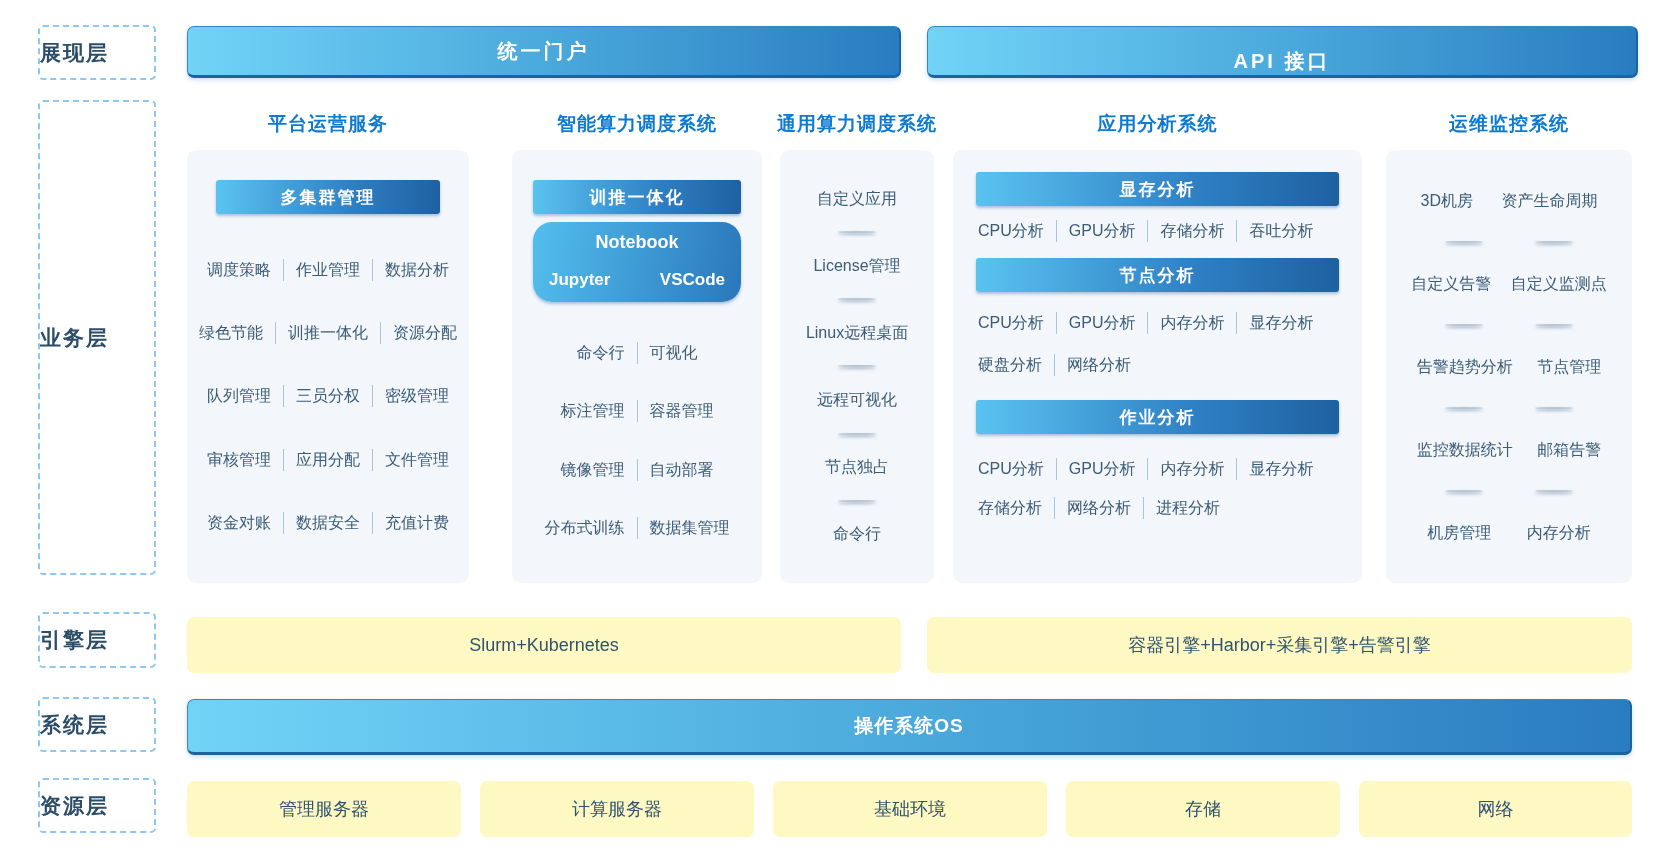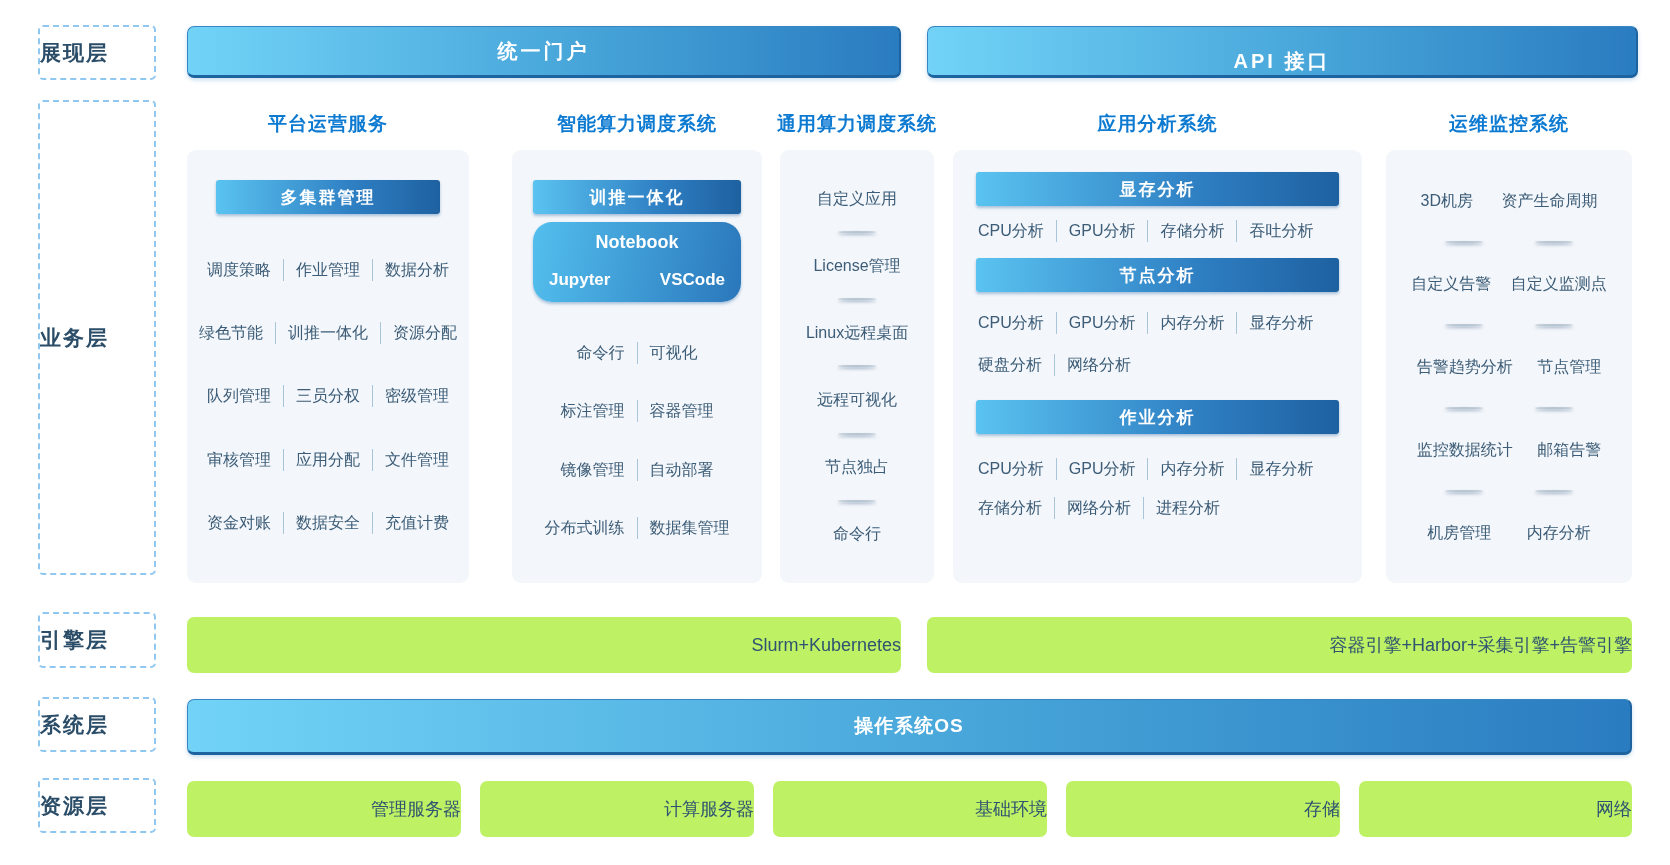--- a/index.html
+++ b/index.html
@@ -63,22 +63,22 @@
   .card4{padding:0 23px;}
   .card4 .banner{width:100%;}
   .card4 .hrow{justify-content:flex-start;}
   .card4 .item:first-child{padding-left:2px;}
   
   .card5{justify-content:space-evenly;padding:10px 6px;}
   .pair{display:flex;justify-content:space-evenly;align-items:center;}
   .divpair{display:flex;justify-content:space-evenly;}
   
   .flat-box{
-    position:absolute;height:56px;box-sizing:border-box;background:#bef264;border-radius:7px;
-    display:flex;align-items:center;justify-content:flex-end;
+    position:absolute;height:56px;box-sizing:border-box;background:#fef9c3;border-radius:7px;
+    display:flex;align-items:center;justify-content:center;
     color:#2f5370;font-size:18px;
   }
   .mt22{margin-top:22px}.mt14{margin-top:14px}.mt16{margin-top:16px}.mt20{margin-top:20px}
   .mt24{margin-top:24px}.mt17{margin-top:17px}
 </style>
 </head>
 <body>
 
 <div class="canvas">
 

